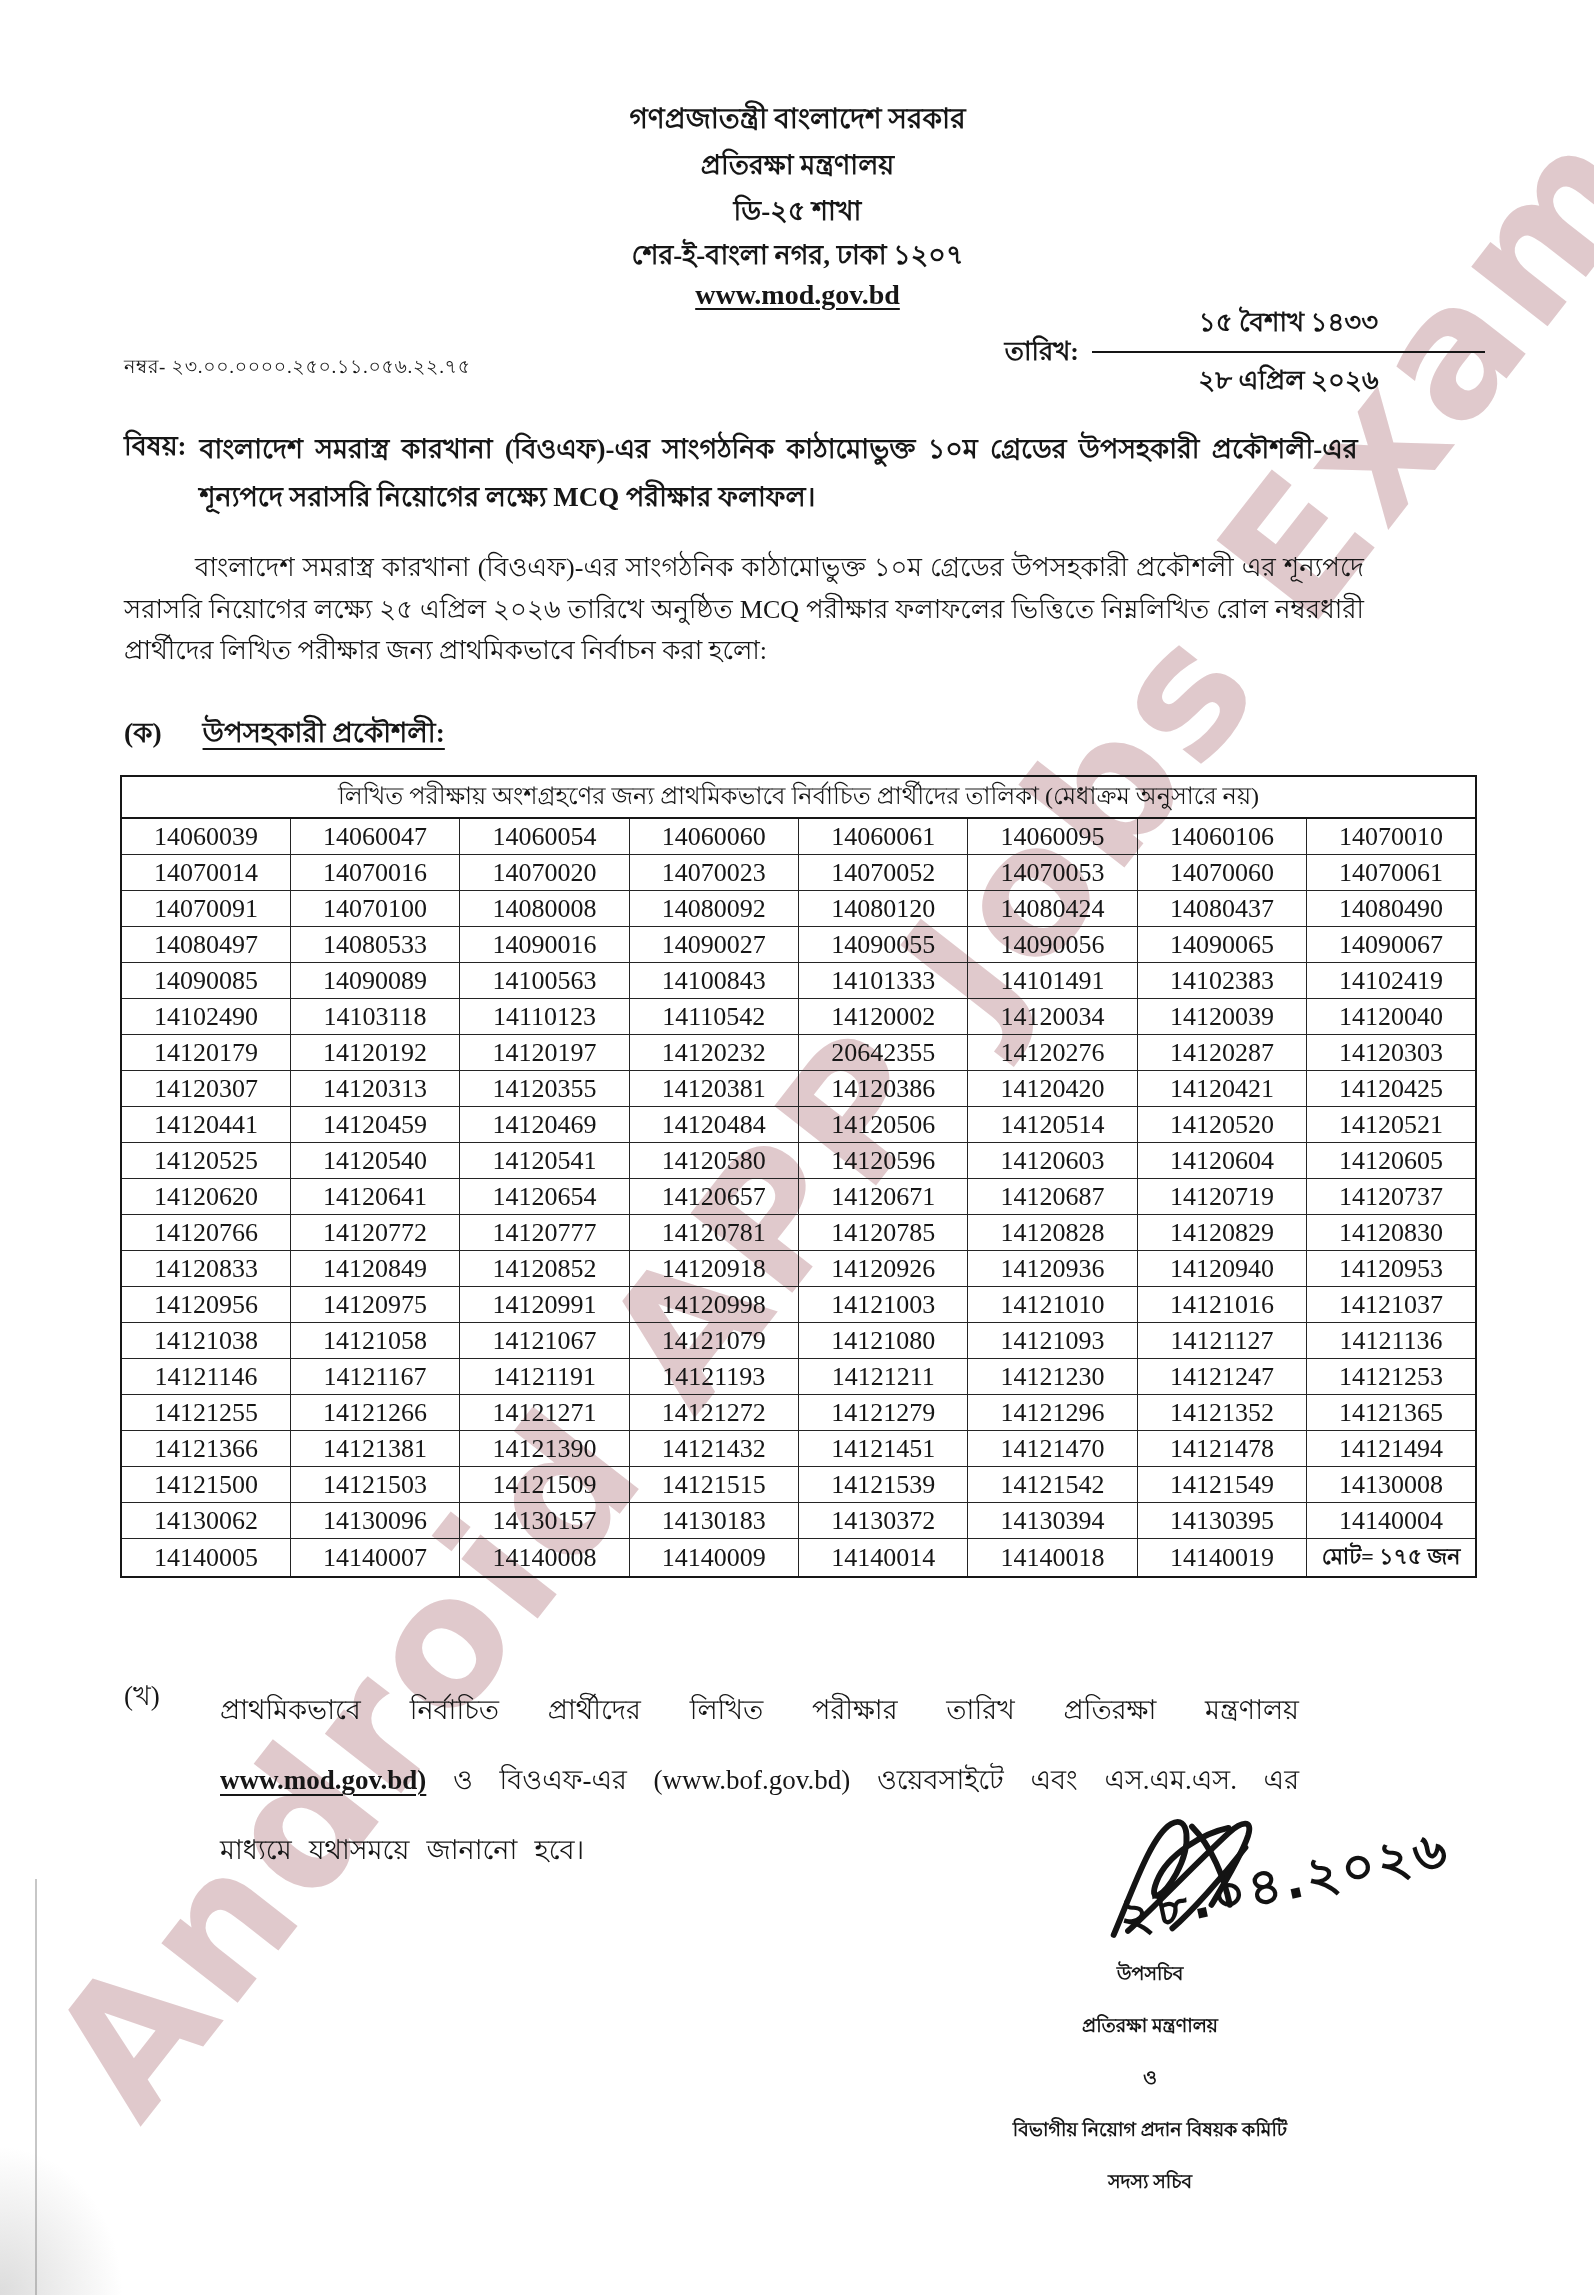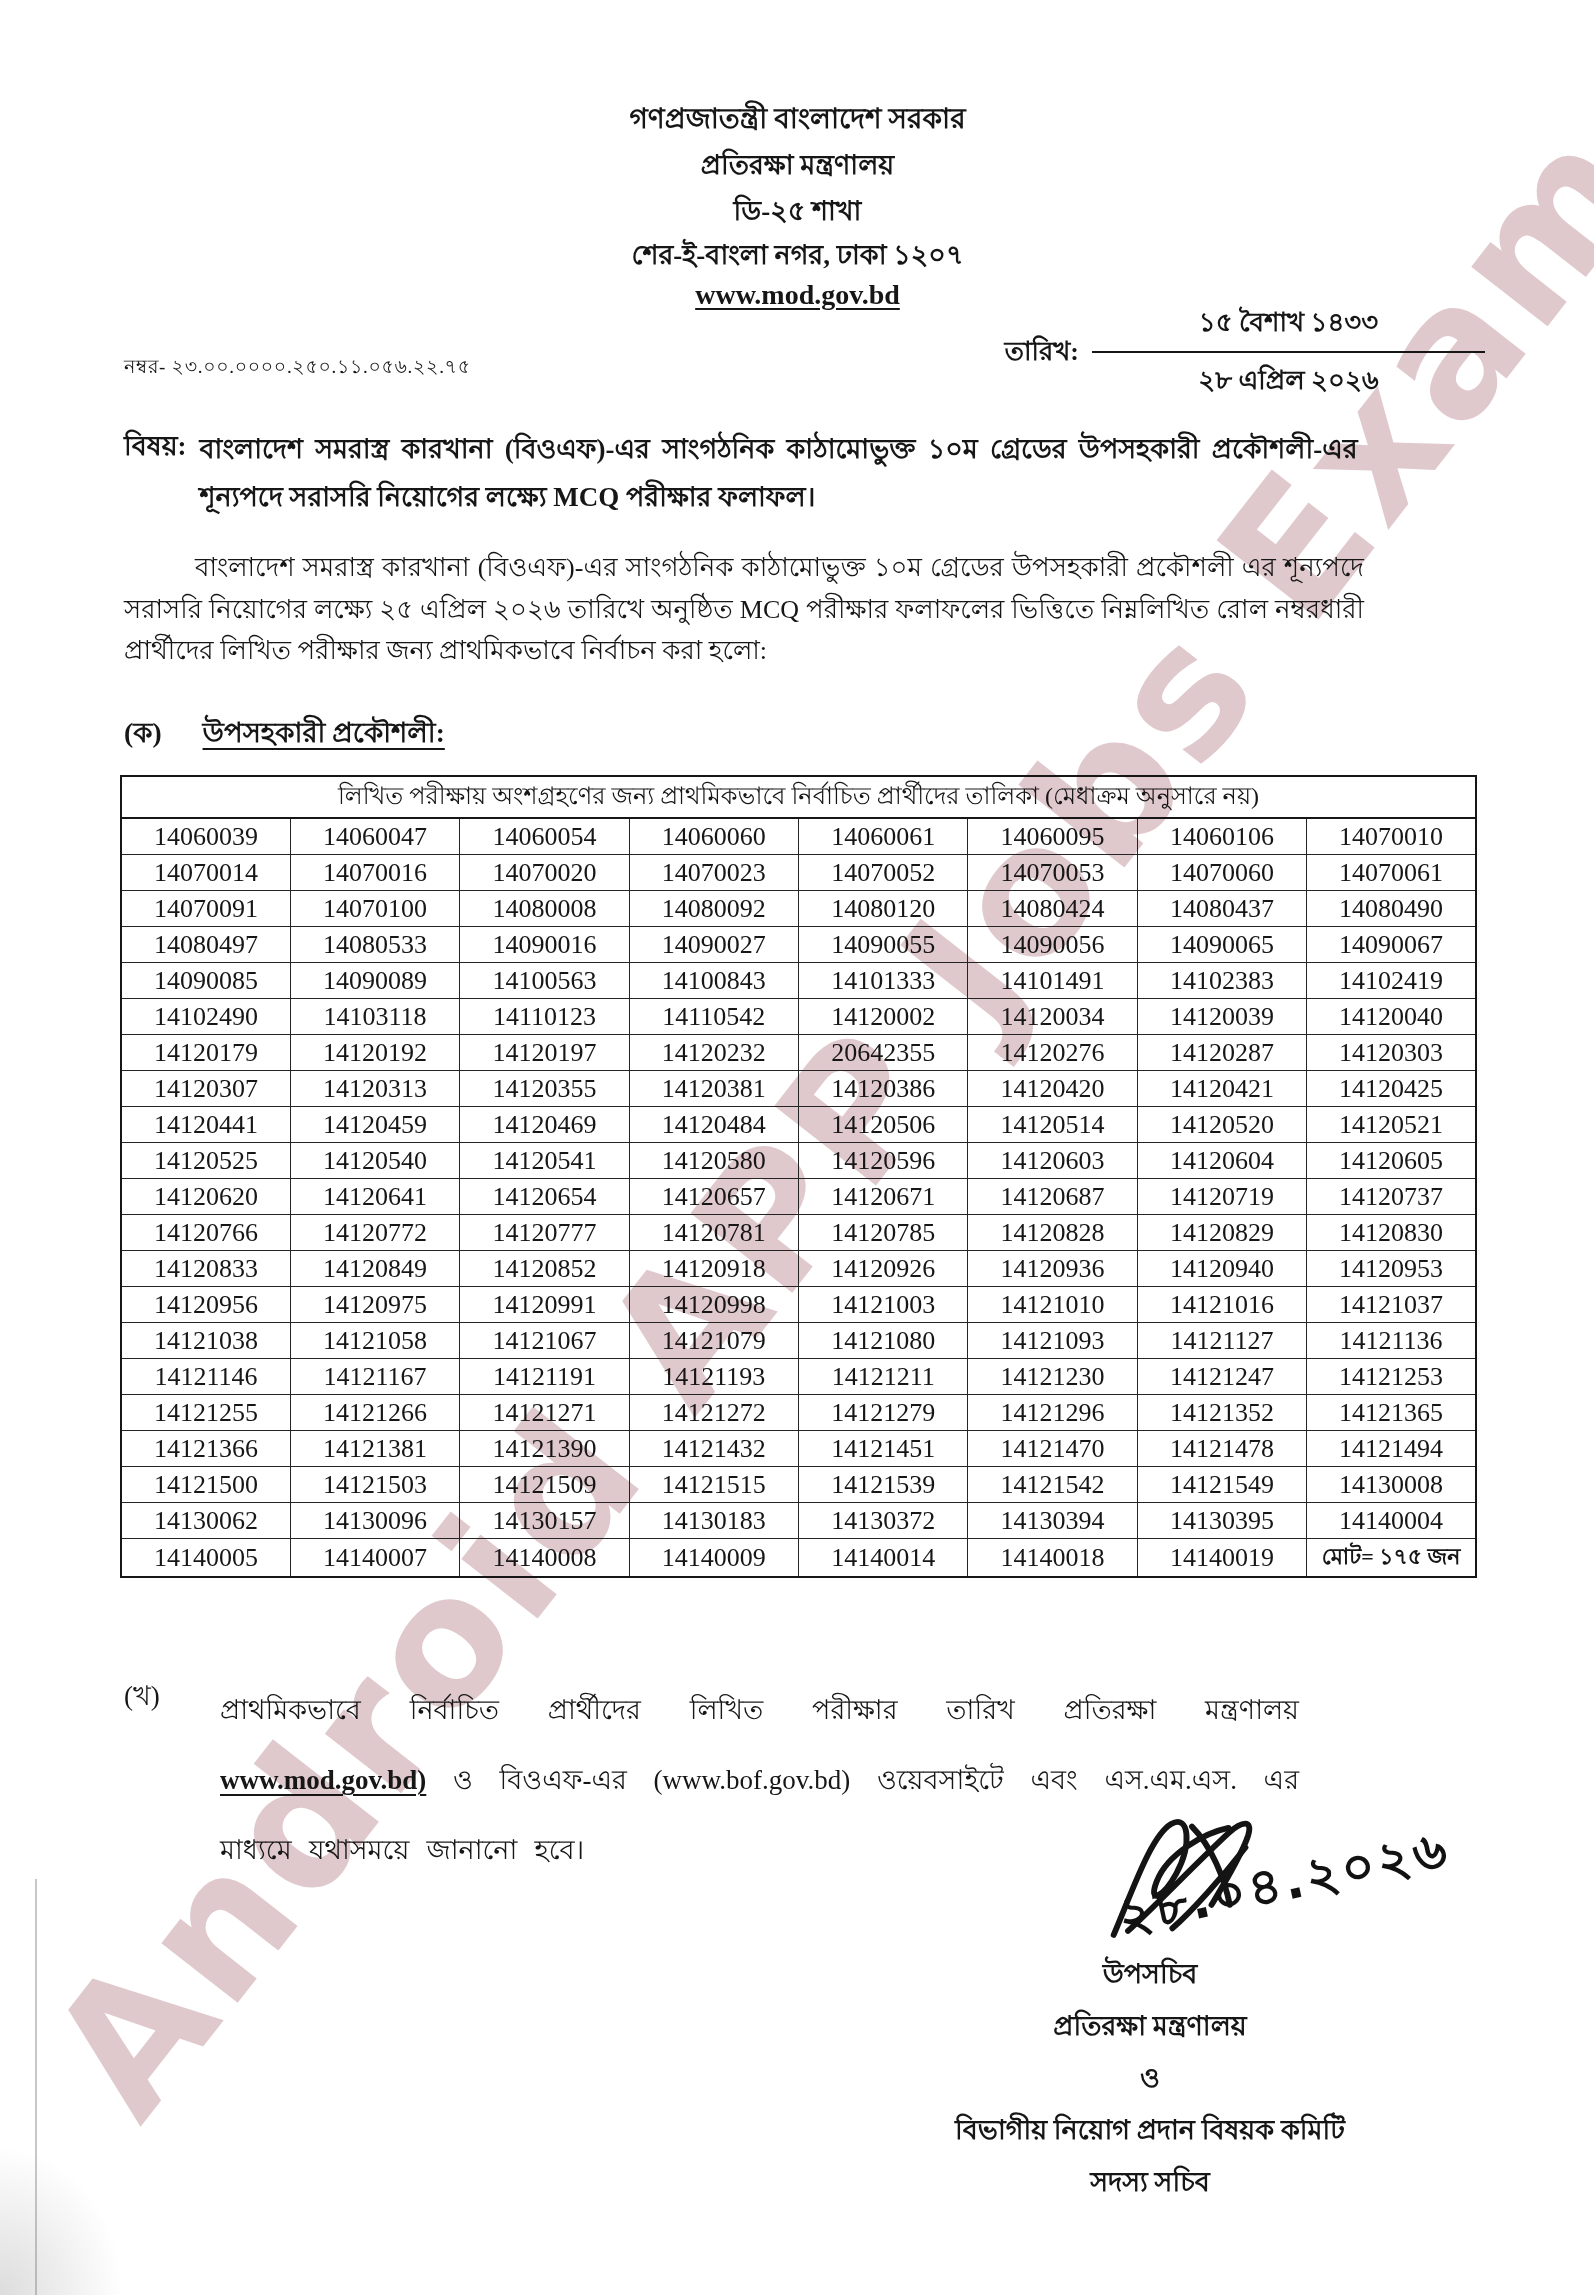--- a/index.html
+++ b/index.html
@@ -51,21 +51,21 @@
   .secb .lbl{font-size:27px; flex:0 0 58px;}
   .secb .txt{font-size:27px; line-height:2.60; text-align:justify; word-spacing:10.5px; width:1079px;}
   .secb .u{text-decoration:underline; text-decoration-thickness:2px; text-underline-offset:4.6px; font-weight:600;}
   
   .sig-svg{position:absolute; left:1094px; top:1807px;}
   .sig-date{
     position:absolute; left:1120px; top:1879px; transform:rotate(-12deg); transform-origin:0 50%;
     font-family:"DejaVu Sans","Liberation Sans",sans-serif; font-size:51px; font-weight:700;
     letter-spacing:3.3px; color:#121212; white-space:nowrap;
   }
-  .sig-block{position:absolute; left:916px; top:1948px; width:468px; text-align:center; font-size:27px; font-weight:600; line-height:52px;}
+  .sig-block{position:absolute; left:916px; top:1948px; width:468px; text-align:center; font-size:19px; font-weight:600; line-height:52px;}
   
   .edge-line{position:absolute; left:35px; top:1879px; width:2px; height:417px; background:#8f8f8f; opacity:.5;}
   .corner-smudge{position:absolute; left:0; bottom:0; width:124px; height:150px;
     background:radial-gradient(ellipse at 0% 100%, rgba(130,130,130,.28), rgba(130,130,130,0) 70%);}
 </style>
 </head>
 <body>
 
 <div class="page">
 

